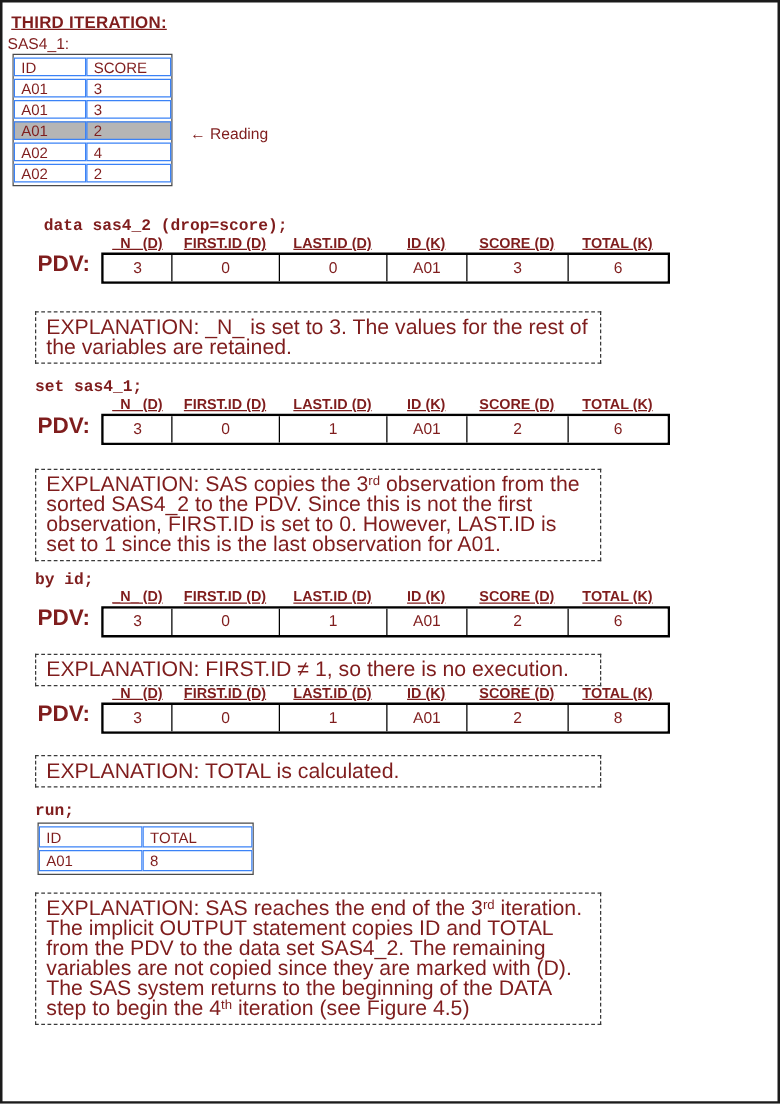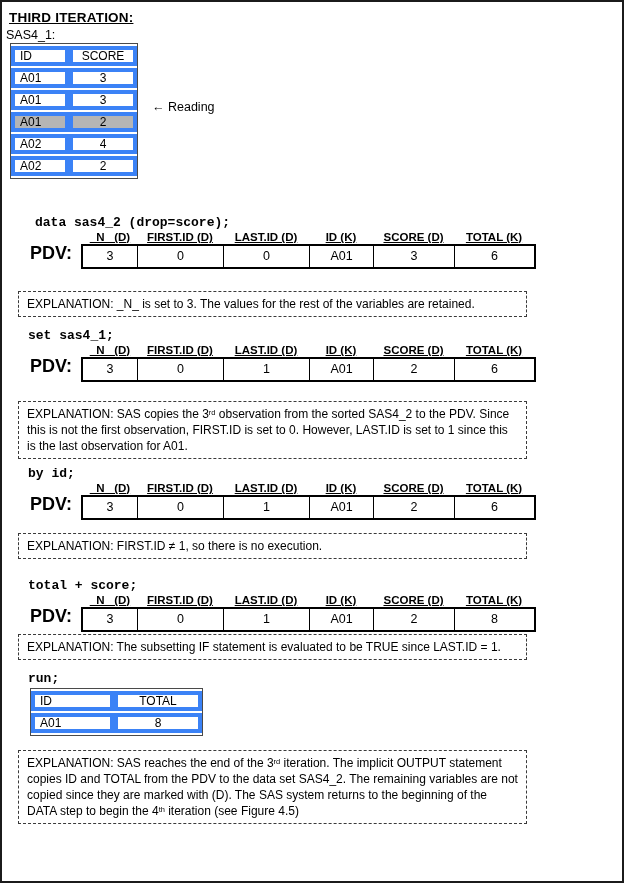--- a/index.html
+++ b/index.html
@@ -4,48 +4,48 @@
 <style>
   html,body { margin:0; padding:0; background:#e8e8e8; }
   .page {
     position:relative;
     width:624px; height:883px;
     margin:0 auto;
     box-sizing:border-box;
     background:#fff;
     border:2px solid #1b1b1b;
     font-family:"Liberation Sans","DejaVu Sans",sans-serif;
-    color:#000000;
+    color:#7f1d1d;
     overflow:hidden;
   }
   .title {
     margin:8px 0 0 7px;
     font-size:13.5px;
     font-weight:bold;
     text-decoration:underline;
     letter-spacing:0.2px;
   }
   .ds-label { margin:3px 0 0 4px; font-size:12.5px; }
   .ds-wrap { position:relative; margin:1px 0 0 8px; }
   table.ds {
     border-collapse:separate;
     border-spacing:0 2px;
     border:1px solid #4a4a4a;
     background:#fff;
   }
   .ds th, .ds td {
-    border:4px solid #3b82f6;
+    border:1px solid #3b82f6;
     font-size:12px; line-height:12px;
     height:15px; box-sizing:border-box;
     padding:0 5px; font-weight:normal;
     background:#fff;
   }
   .ds th { text-align:center; }
   .ds .c1 { width:58px; text-align:left; }
-  .ds .c2 { width:68px; text-align:center; }
+  .ds .c2 { width:68px; text-align:left; }
   .ds2 .c1 { width:83px; }
   .ds2 .c2 { width:88px; }
   .ds2 th, .ds2 td { height:17px; }
   tr.hl td { background:#b5b5b5; }
   .annotation { position:absolute; left:142px; top:57px; font-size:12.5px; white-space:nowrap; }
 
   .code {
     margin-left:26px;
     font-family:"Liberation Mono","DejaVu Sans Mono",monospace;
     font-weight:bold;
@@ -63,29 +63,29 @@
     border-left:1px solid #000;
     height:21px; line-height:21px;
     text-align:center; font-size:12.5px;
     box-sizing:border-box; background:#fff;
   }
   .pdv-c:first-child { border-left:none; }
   .w0{width:54px} .w1{width:86px} .w2{width:86px} .w3{width:64px} .w4{width:81px} .w5{width:80px}
 
   .expl {
     box-sizing:border-box;
-    margin-left:16px; width:509px;
+    margin-left:26px; width:453px;
     border:1px dashed #3a3a3a;
     padding:4px 8px;
-    font-size:12px; line-height:16px;
+    font-size:17px; line-height:16px;
   }
   .sup { font-size:0.62em; vertical-align:0.45em; line-height:0; }
   .ital { }
 
-  .mt28{margin-top:36px} .mt22{margin-top:22px} .mt19{margin-top:19px}
+  .mt28{margin-top:24px} .mt22{margin-top:22px} .mt19{margin-top:19px}
   .mt17{margin-top:17px} .mt14{margin-top:14px} .mt13{margin-top:13px}
   .mt12{margin-top:12px} .mt11{margin-top:11px} .mt7{margin-top:7px}
   .mt2{margin-top:2px} .mt0{margin-top:0}
 </style>
 </head>
 <body>
 
 <div class="page">
 
   <div class="title">THIRD ITERATION:</div>
@@ -190,21 +190,20 @@
         <span class="pdv-c w1">0</span>
         <span class="pdv-c w2">1</span>
         <span class="pdv-c w3">A01</span>
         <span class="pdv-c w4">2</span>
         <span class="pdv-c w5">6</span>
       </div>
     </div>
   </div>
   <div class="expl mt13">EXPLANATION: FIRST.ID ≠ 1, so there is no execution.</div>
 
-  <div class="code mt19">total + score;</div>
   <div class="pdv-block mt0">
     <span class="pdv-label">PDV:</span>
     <div>
       <div class="pdv-headers">
         <span class="pdv-h w0">_N_ (D)</span>
         <span class="pdv-h w1">FIRST.ID (D)</span>
         <span class="pdv-h w2">LAST.ID (D)</span>
         <span class="pdv-h w3">ID (K)</span>
         <span class="pdv-h w4">SCORE (D)</span>
         <span class="pdv-h w5">TOTAL (K)</span>
@@ -212,22 +211,22 @@
       <div class="pdv-cells">
         <span class="pdv-c w0">3</span>
         <span class="pdv-c w1">0</span>
         <span class="pdv-c w2">1</span>
         <span class="pdv-c w3">A01</span>
         <span class="pdv-c w4">2</span>
         <span class="pdv-c w5">8</span>
       </div>
     </div>
   </div>
-
-  <div class="expl mt2">EXPLANATION: The subsetting IF statement is evaluated to be TRUE since LAST.ID = 1.</div>
+  <div class="expl mt17">EXPLANATION: TOTAL is calculated.</div>
+
 
   <div class="code mt11">run;</div>
 
   <div class="ds-wrap" style="margin-left:28px;">
     <table class="ds ds2">
       <thead>
         <tr>
           <th class="c1">ID</th>
           <th class="c2">TOTAL</th>
         </tr>

